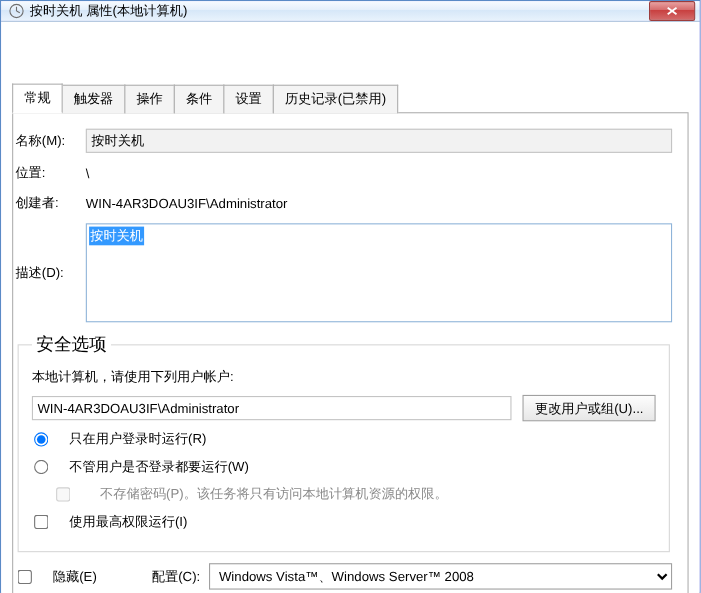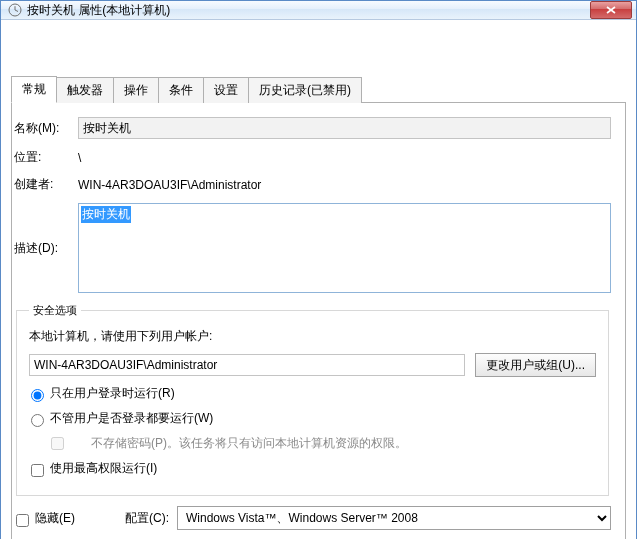--- a/index.html
+++ b/index.html
@@ -115,21 +115,21 @@
     background:#3399ff;color:#fff;
     display:inline-block;
     padding:0 1px;
   }
   fieldset.security {
     margin-top:auto;
     border:1px solid #d8d8d8;
     padding:10px 12px 10px 12px;
   }
   fieldset.security legend {
-    font-size:11px; color:#000;
+    font-size:16px; color:#000;
     padding:0 4px;
   }
   .sec-row { display:flex; align-items:center; margin-bottom:8px; }
   .acct-input {
     flex:1;
     border:1px solid #c4c4c4;
     background:#fff;
     padding:3px 4px;
     height:22px;
     font-family:inherit;font-size:12px;
@@ -139,22 +139,23 @@
     border:1px solid #a0a0a0;
     background:linear-gradient(to bottom,#fdfdfd,#e7e7e7);
     padding:3px 10px;
     font-family:inherit;font-size:12px;
     cursor:pointer;
     min-width:74px;
     height:24px;
   }
   .btn-wide { min-width:118px; }
   .radio-row, .chk-row {
-    display:flex;align-items:flex-end;
+    display:flex;align-items:center;
     margin-bottom:8px;
+    gap:13px;
   }
   .radio-row input, .chk-row input { margin:0 6px 0 2px; }
   .indent { margin-left:22px; color:#8a8a8a; display:flex;align-items:center;margin-bottom:8px;gap:21px;}
   .indent input { margin:0 6px 0 0; }
   .bottom-row {
     display:flex;align-items:center;
     margin-top:10px;
   }
   .select {
     flex:1;

